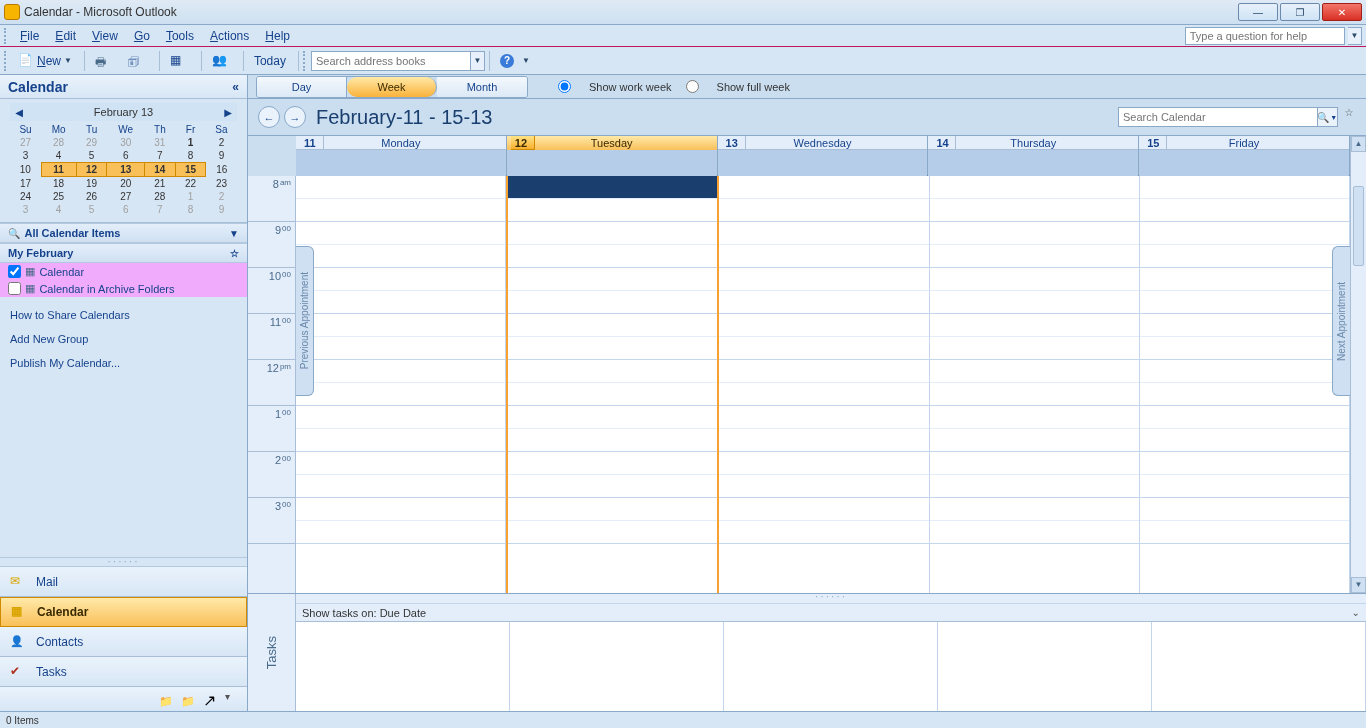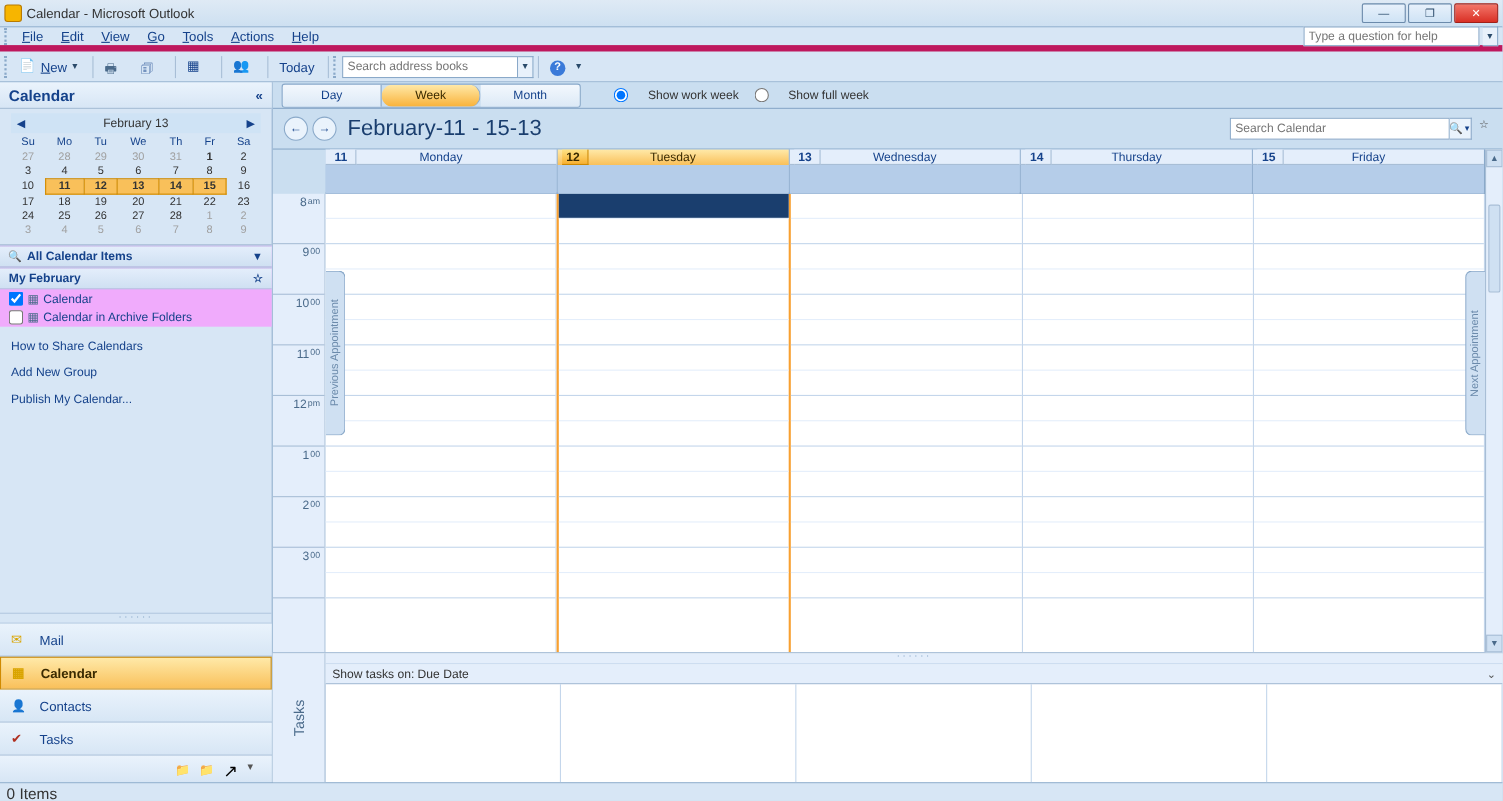--- a/index.html
+++ b/index.html
@@ -6,21 +6,21 @@
 html, body { width: 1366px; height: 728px; overflow: hidden; background: #cadef0; }
 
 
 .titlebar { height: 24px; background: linear-gradient(#dfeaf5,#cde0f1); display:flex; align-items:center; padding:12px 4px; border-bottom:1px solid #8aa9c9; font-size:12px; color:#333;}
 .titlebar .icon { width:16px; height:16px; background:#f7b500; border:1px solid #b87a00; border-radius:3px; margin-right:4px; display:inline-block;}
 .titlebar .winbtns { margin-left:auto; display:flex; }
 .winbtn { width:40px; height:18px; margin-left:2px; border:1px solid #6b8aab; background:linear-gradient(#e8f1fb,#cfe3f5); display:flex; align-items:center; justify-content:center; font-size:10px; color:#2a4a6a; border-radius:2px;}
 .winbtn.close { background:linear-gradient(#f3766a,#d93025); color:#fff; border-color:#a02018;}
   
 
-.menubar { height:22px; background:#d7e6f5; display:flex; align-items:center; padding:0 4px; font-size:12px; color:#15428b; border-bottom:6px solid #be185d;}
+.menubar { height:22px; background:#d7e6f5; display:flex; align-items:center; padding:0 4px; font-size:12px; color:#15428b; border-bottom:1px solid #be185d;}
 .menubar .grip { width:4px; height:16px; border-left:2px dotted #8aa9c9; margin-right:4px;}
 .menubar .item { padding:2px 8px; cursor:default;}
 .menubar .item u { text-decoration: underline; }
 .helpbox { margin-left:auto; }
 .helpbox input { width:160px; height:18px; font-size:11px; color:#888; border:1px solid #8aa9c9; padding:0 4px; background:#fff;}
 .helpbox .dd { display:inline-block; width:14px; height:18px; border:1px solid #8aa9c9; border-left:none; background:#e8f1fb; vertical-align:top; text-align:center; font-size:8px; line-height:16px; color:#2a4a6a;}
 
 
 .toolbar { height:28px; background:#d7e6f5; display:flex; align-items:center; padding:0 4px; font-size:12px; border-bottom:1px solid #8aa9c9;}
 .toolbar .grip { width:4px; height:20px; border-left:2px dotted #8aa9c9; margin-right:4px;}
@@ -114,21 +114,21 @@
 .taskspane .lbl { width:48px; background:#e4eefb; border-right:1px solid #a8bed6; display:flex; align-items:center; justify-content:center;}
 .taskspane .lbl span { writing-mode:vertical-rl; transform:rotate(180deg); font-size:13px; color:#4a6a8a;}
 .taskspane .body { flex:1; display:flex; flex-direction:column;}
 .taskspane .dots { height:10px; text-align:center; color:#8aa9c9; font-size:10px; letter-spacing:2px; background:#e4eefb; border-bottom:1px solid #c4d6eb; line-height:6px;}
 .taskspane .hdr { height:18px; background:#e4eefb; border-bottom:1px solid #a8bed6; font-size:11px; color:#333; padding:0 6px; display:flex; align-items:center;}
 .taskspane .hdr .exp { margin-left:auto; font-size:10px; color:#555;}
 .taskspane .cols { flex:1; display:flex;}
 .taskspane .cols div { flex:1; border-right:1px solid #c4d6eb;}
 
 
-.statusbar { height:18px; background:#d7e6f5; border-top:1px solid #8aa9c9; font-size:14px; color:#333; padding:0 6px; display:flex; align-items:center;}
+.statusbar { height:18px; background:#d7e6f5; border-top:1px solid #8aa9c9; font-size:10px; color:#333; padding:0 6px; display:flex; align-items:center;}
 
 
 .ic-new::before{content:"📄"; font-size:12px;}
 .ic-print::before{content:"🖶"; font-size:12px; color:#4a6a8a;}
 .ic-mail::before{content:"✉"; color:#d9a400;}
 .ic-cal::before{content:"▦"; color:#d9a400;}
 .ic-contact::before{content:"👤"; font-size:11px; color:#8a6a3a;}
 .ic-task::before{content:"✔"; color:#b03020;}
 .ic-folder::before{content:"📁"; font-size:11px;}
 .ic-cal2::before{content:"▦"; font-size:11px; color:#4a6a8a;}

